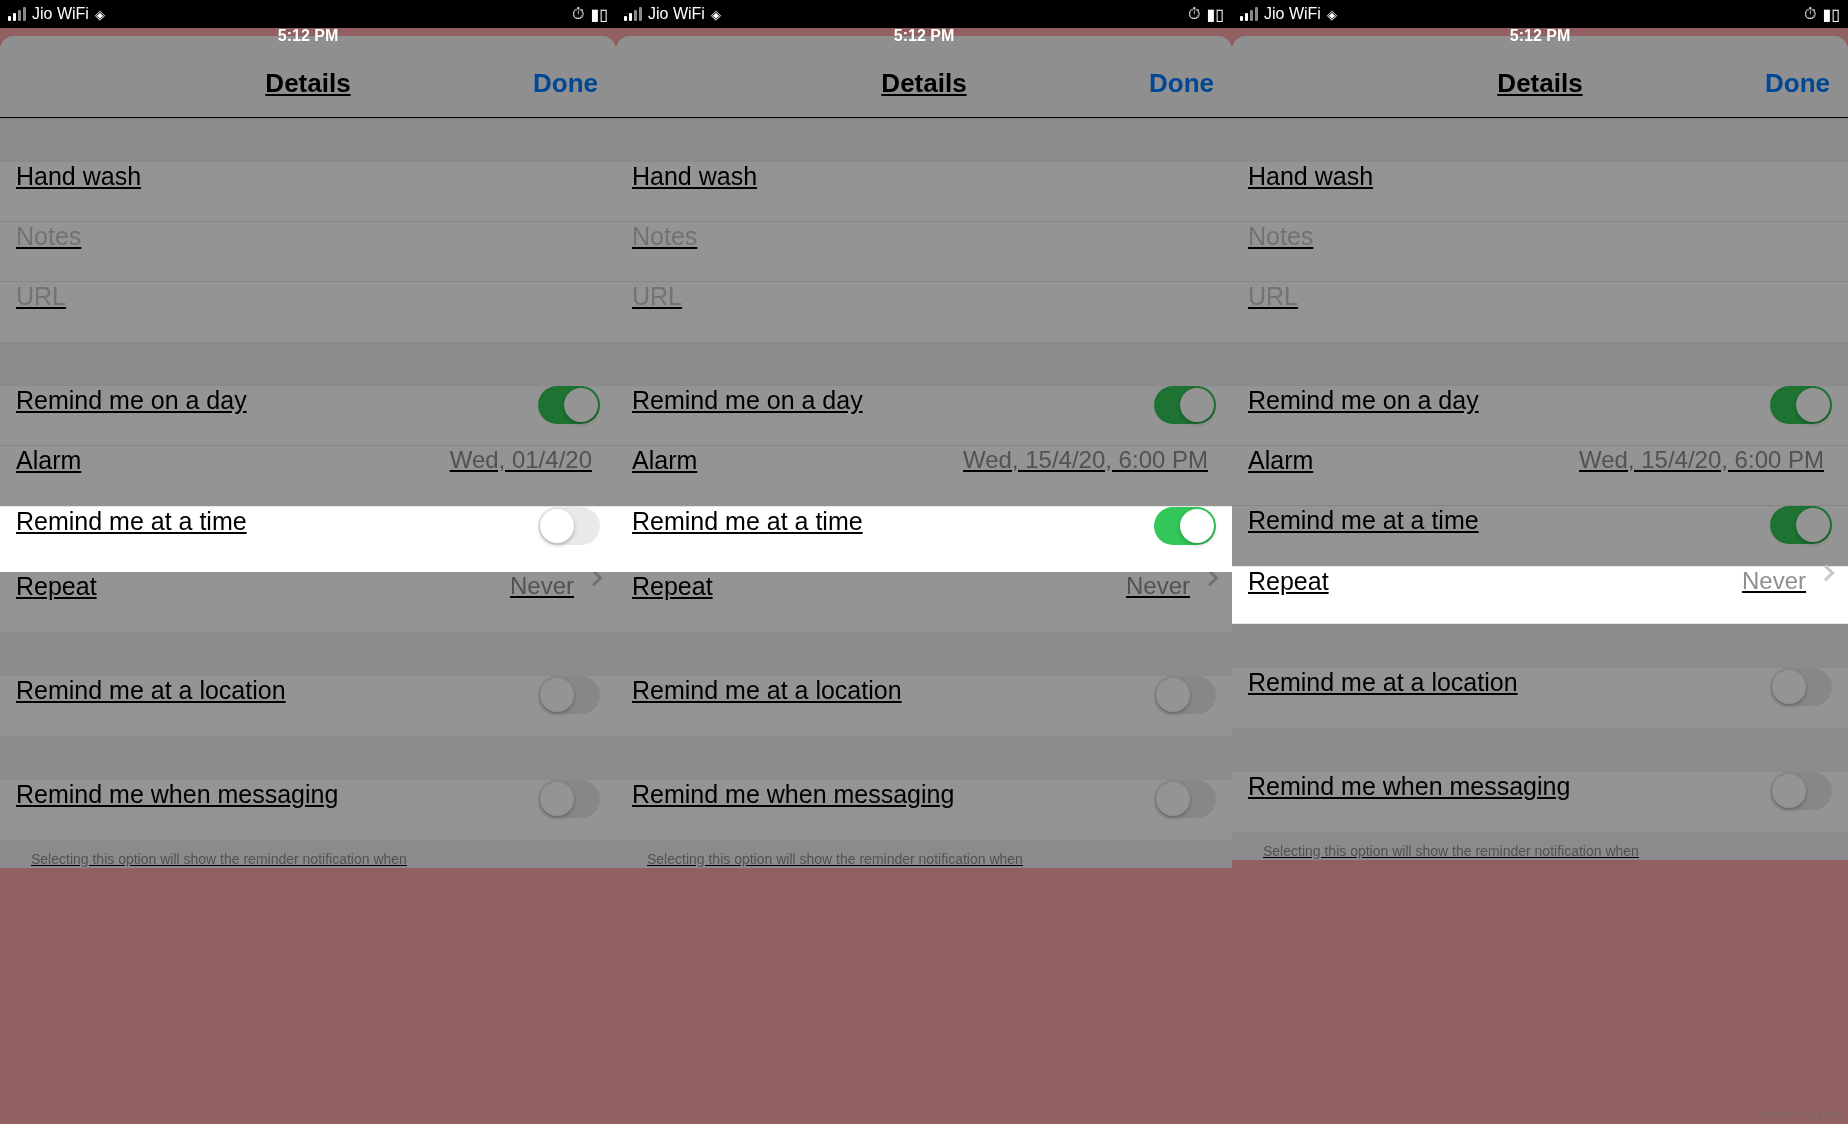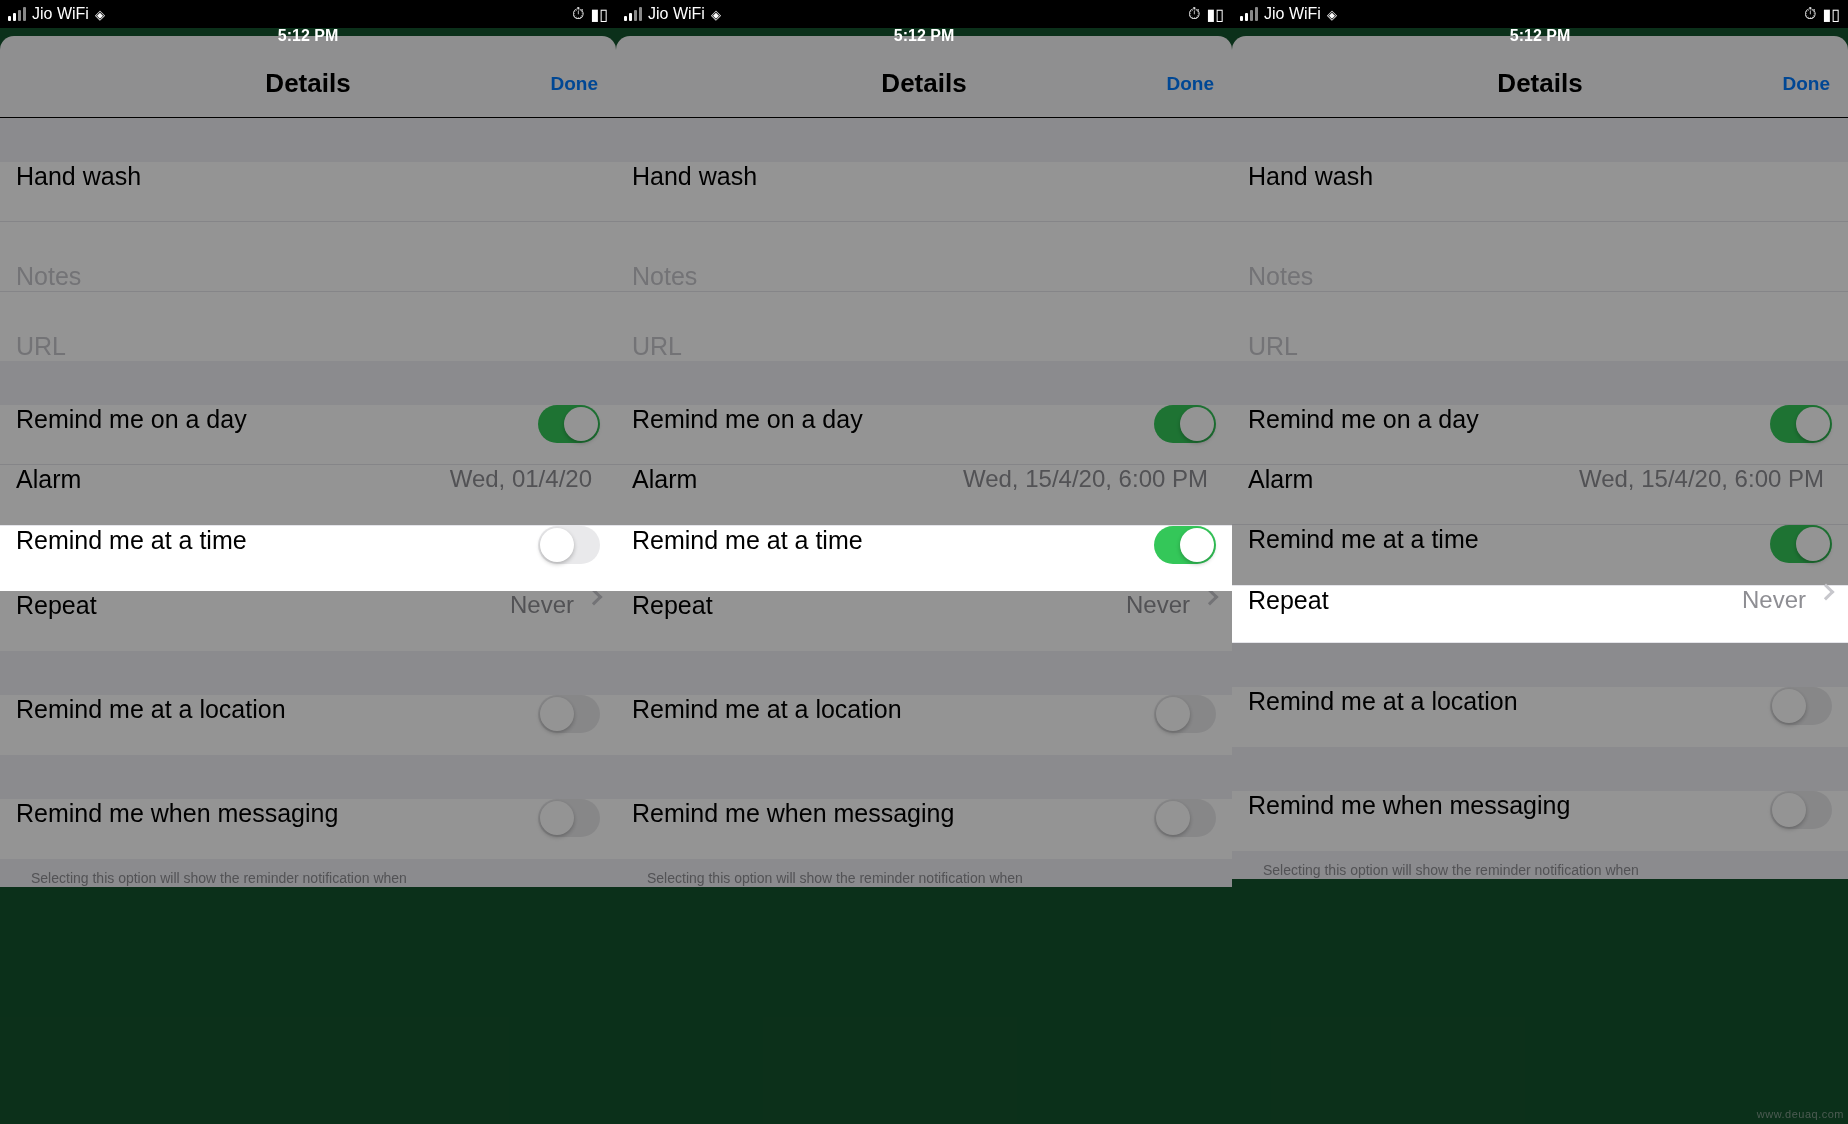--- a/index.html
+++ b/index.html
@@ -7,22 +7,23 @@
   body {
     font-family: -apple-system, "Helvetica Neue", Helvetica, Arial, sans-serif;
     background: #fff;
     display: flex;
     position: relative;
   }
   .screen {
     width: 616px;
     height: 1124px;
     position: relative;
-    background: #14532d;
+    background: #fca5a5;
     overflow: hidden;
+    text-decoration: underline;
   }
   .dim-overlay {
     position: absolute;
     inset: 0;
     background: rgba(0,0,0,0.42);
     pointer-events: none;
     z-index: 50;
   }
   
   .bright {
@@ -61,39 +62,39 @@
     align-items: center;
     justify-content: center;
     position: relative;
     border-bottom: 1px solid #000000;
   }
   .navbar .title { font-size: 26px; font-weight: 600; color: #000; }
   .navbar .done {
     position: absolute;
     right: 18px;
     color: #007aff;
-    font-size: 19px;
+    font-size: 26px;
     font-weight: 600;
   }
   
   .gap { height: 44px; background: #efeff4; }
   
   .row {
     background: #fff;
     min-height: 60px;
     display: flex;
     padding: 0 16px;
     font-size: 25px;
     color: #000;
     border-bottom: 1px solid #e5e5ea;
   }
   .row.last { border-bottom: none; }
   .row .label { flex: 1; }
   .row .value { color: #8e8e93; font-size: 24px; margin-right: 8px; }
-  .row .placeholder { color: #c7c7cc; font-size: 25px; margin-top: 40px; }
+  .row .placeholder { color: #c7c7cc; font-size: 25px; }
   .row .title-text { color:#000; font-size:25px; font-weight:400; }
   .chevron {
     width: 12px; height: 12px;
     border-right: 3px solid #c7c7cc;
     border-top: 3px solid #c7c7cc;
     transform: rotate(45deg);
     margin-left: 6px;
   }
   
   .toggle {

